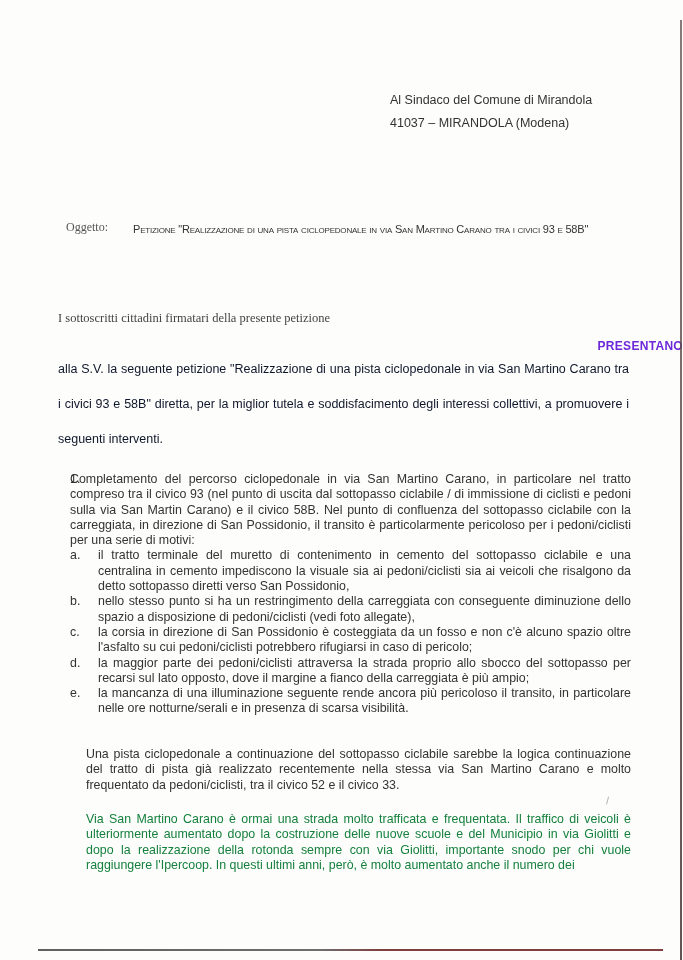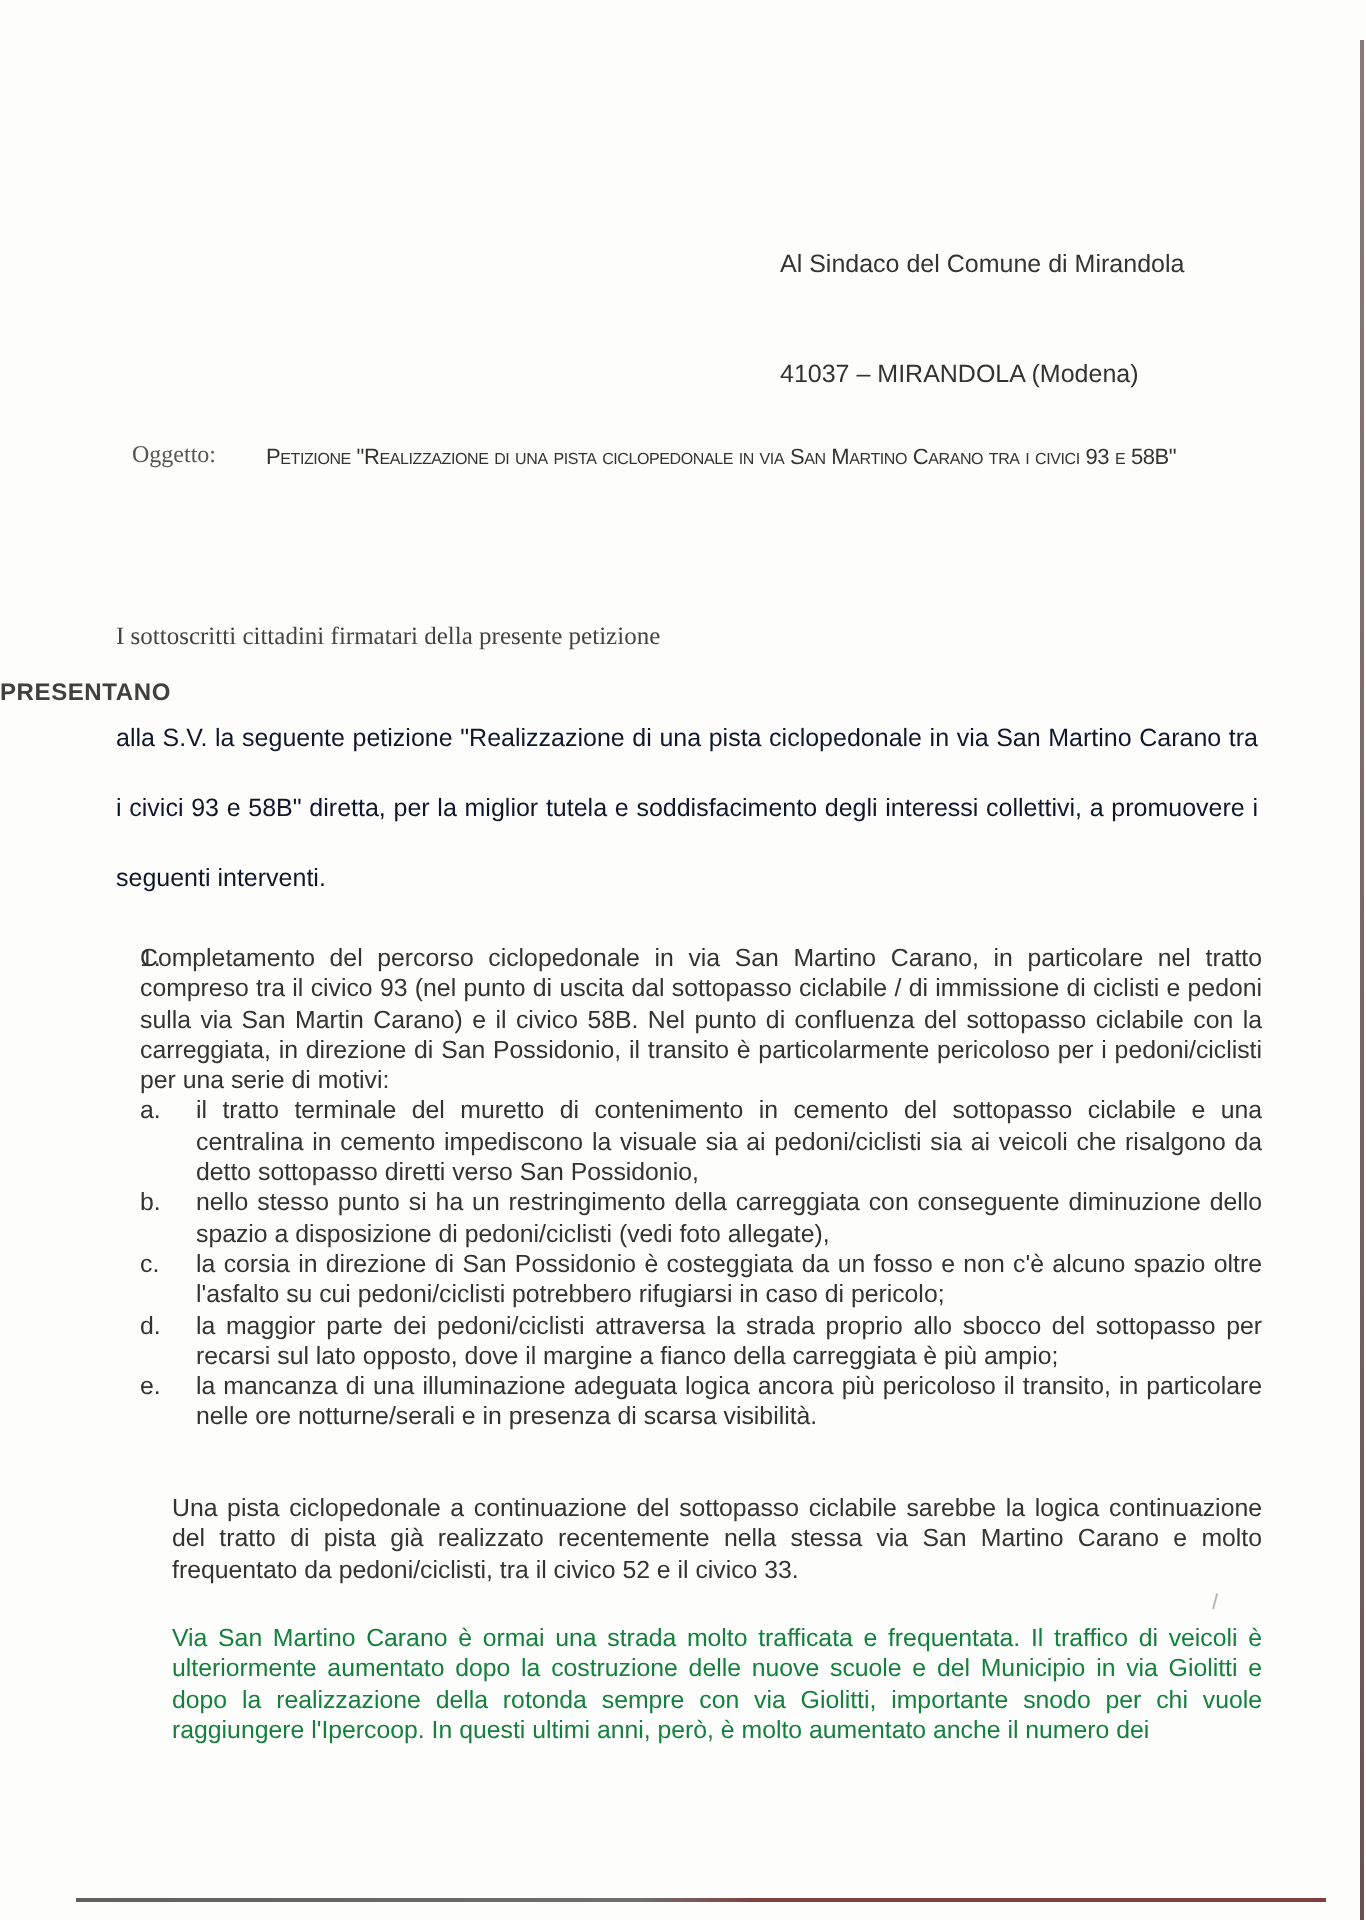--- a/index.html
+++ b/index.html
@@ -36,21 +36,21 @@
       opacity: 0.85;
     }
 
     .addressee {
       position: absolute;
       left: 390px; top: 89px;
       font-size: 12.5px;
       line-height: 23px;
       color: #333;
     }
-    .addressee div { white-space: nowrap; margin-top: 32px; }
+    .addressee div { white-space: nowrap; }
 
     .subject {
       position: absolute;
       left: 66px; top: 220px;
       width: 560px;
       font-size: 11px;
       color: #333;
     }
     .subject-label {
       position: absolute;
@@ -76,24 +76,24 @@
       left: 58px; top: 311px;
       font-family: "Liberation Serif", serif;
       font-size: 12.5px;
       color: #444;
       white-space: nowrap;
     }
     .presentano {
       position: absolute;
       left: 0; width: 683px;
       top: 339px;
-      text-align: left;
+      text-align: right;
       font-weight: bold;
       font-size: 12px;
-      color: #404040;
+      color: #6d28d9;
       letter-spacing: 0.3px;
     }
     .para1 {
       position: absolute;
       left: 58px; top: 352px;
       width: 571px;
       font-size: 12.5px;
       line-height: 35px;
       text-align: justify;
       color: #0f172a;
@@ -193,21 +193,21 @@
           <div class="sub-item">
             <span class="sub-letter">c.</span>
             <span>la corsia in direzione di San Possidonio è costeggiata da un fosso e non c'è alcuno spazio oltre l'asfalto su cui pedoni/ciclisti potrebbero rifugiarsi in caso di pericolo;</span>
           </div>
           <div class="sub-item">
             <span class="sub-letter">d.</span>
             <span>la maggior parte dei pedoni/ciclisti attraversa la strada proprio allo sbocco del sottopasso per recarsi sul lato opposto, dove il margine a fianco della carreggiata è più ampio;</span>
           </div>
           <div class="sub-item">
             <span class="sub-letter">e.</span>
-            <span>la mancanza di una illuminazione adeguata logica ancora più pericoloso il transito, in particolare nelle ore notturne/serali e in presenza di scarsa visibilità.</span>
+            <span>la mancanza di una illuminazione seguente rende ancora più pericoloso il transito, in particolare nelle ore notturne/serali e in presenza di scarsa visibilità.</span>
           </div>
         </div>
       </div>
     </div>
   </div>
 
   <div class="para2">Una pista ciclopedonale a continuazione del sottopasso ciclabile sarebbe la logica continuazione del tratto di pista già realizzato recentemente nella stessa via San Martino Carano e molto frequentato da pedoni/ciclisti, tra il civico 52 e il civico 33.</div>
 
   <div class="mark"></div>
 

